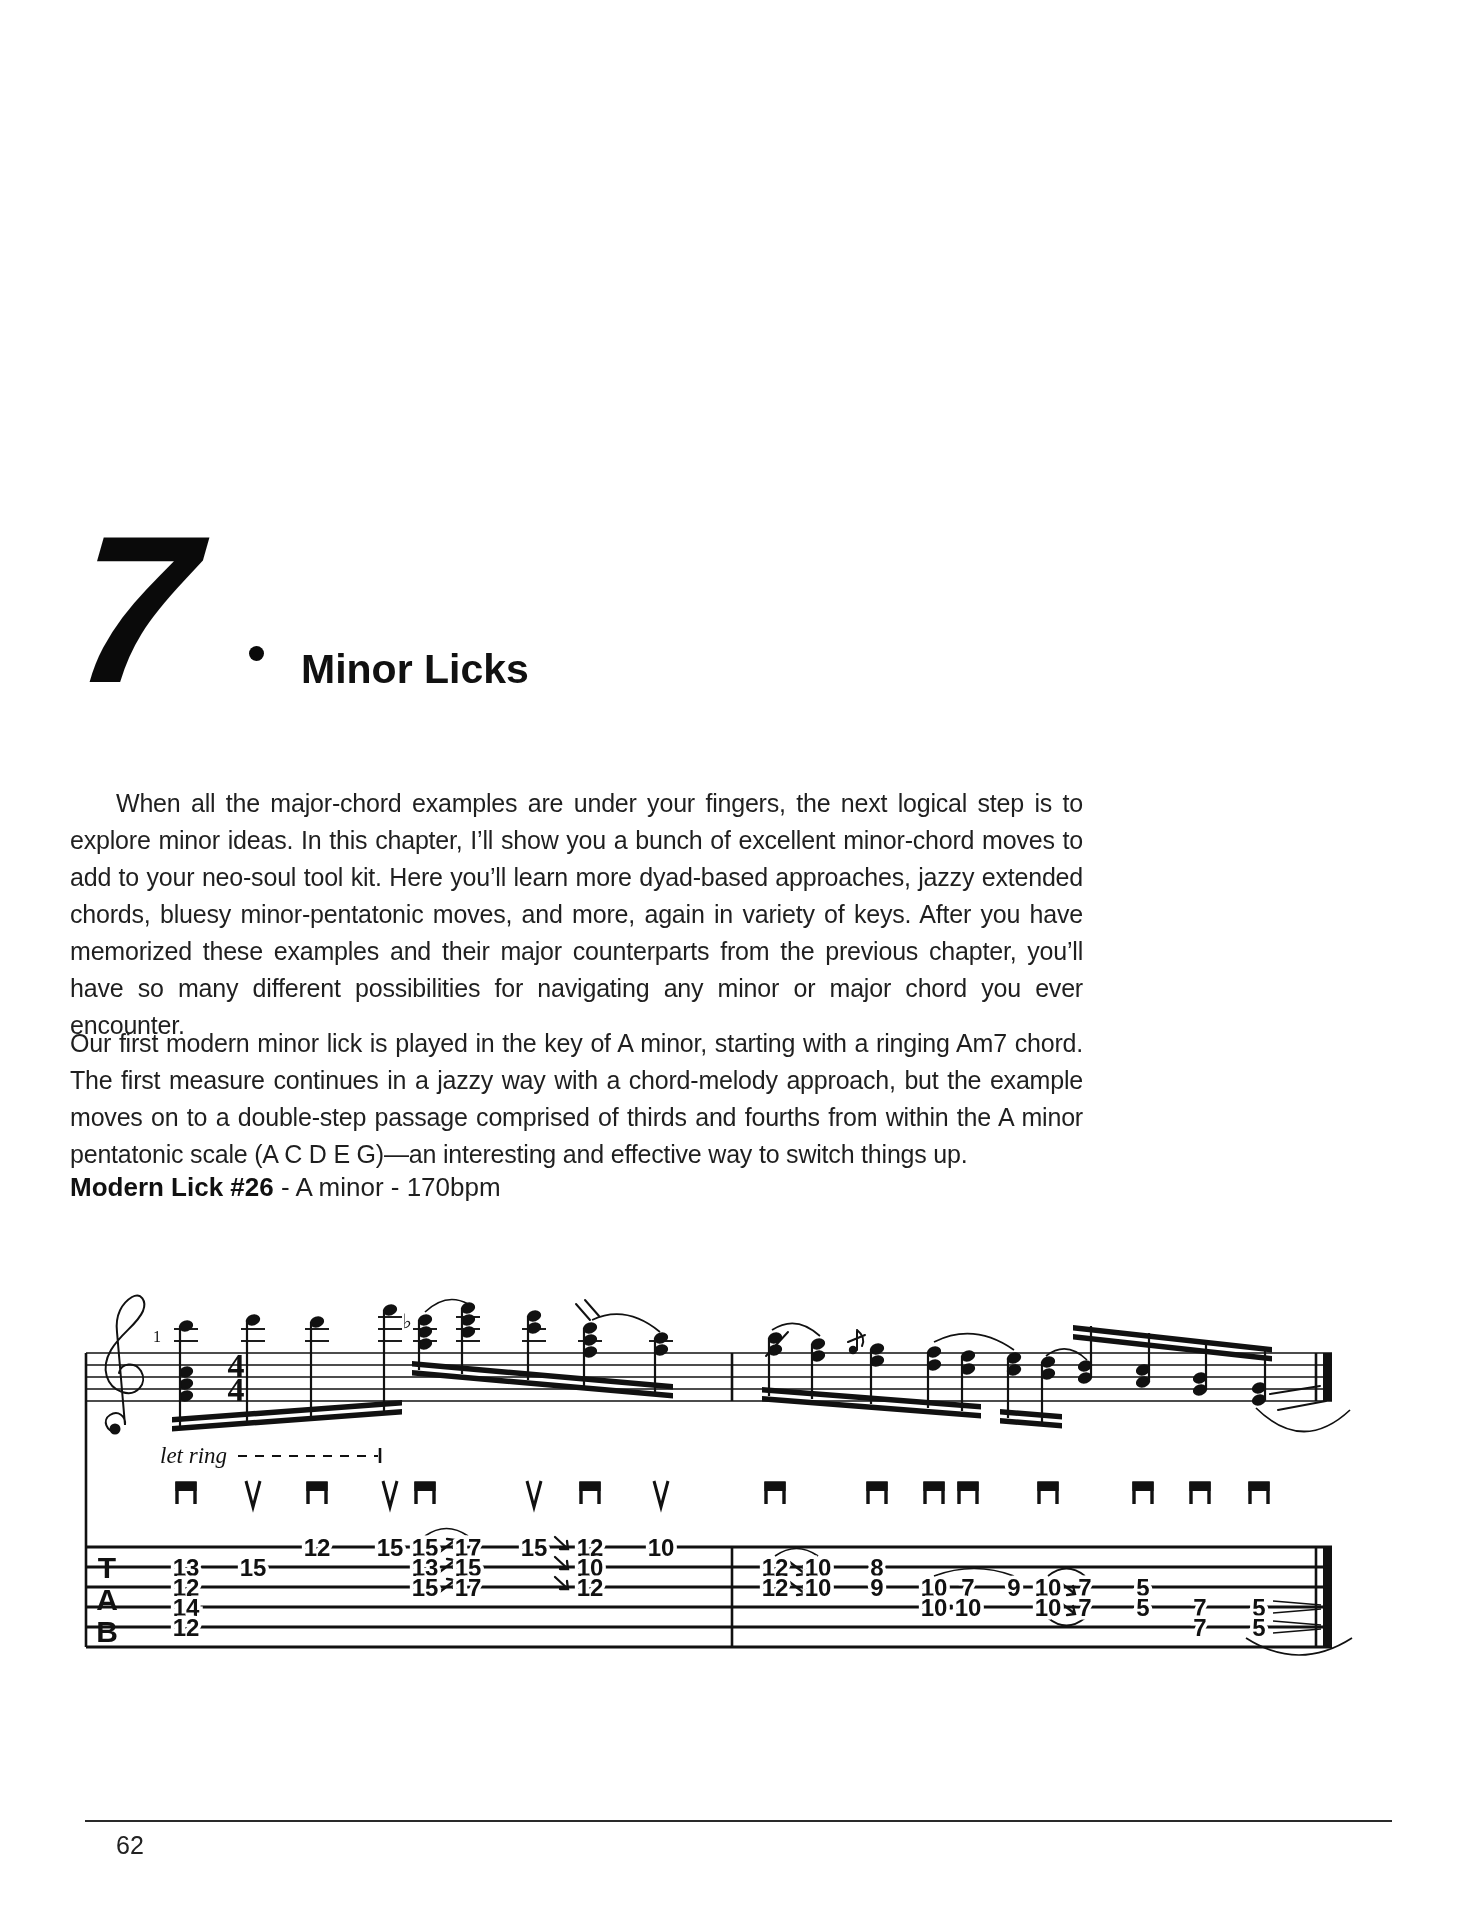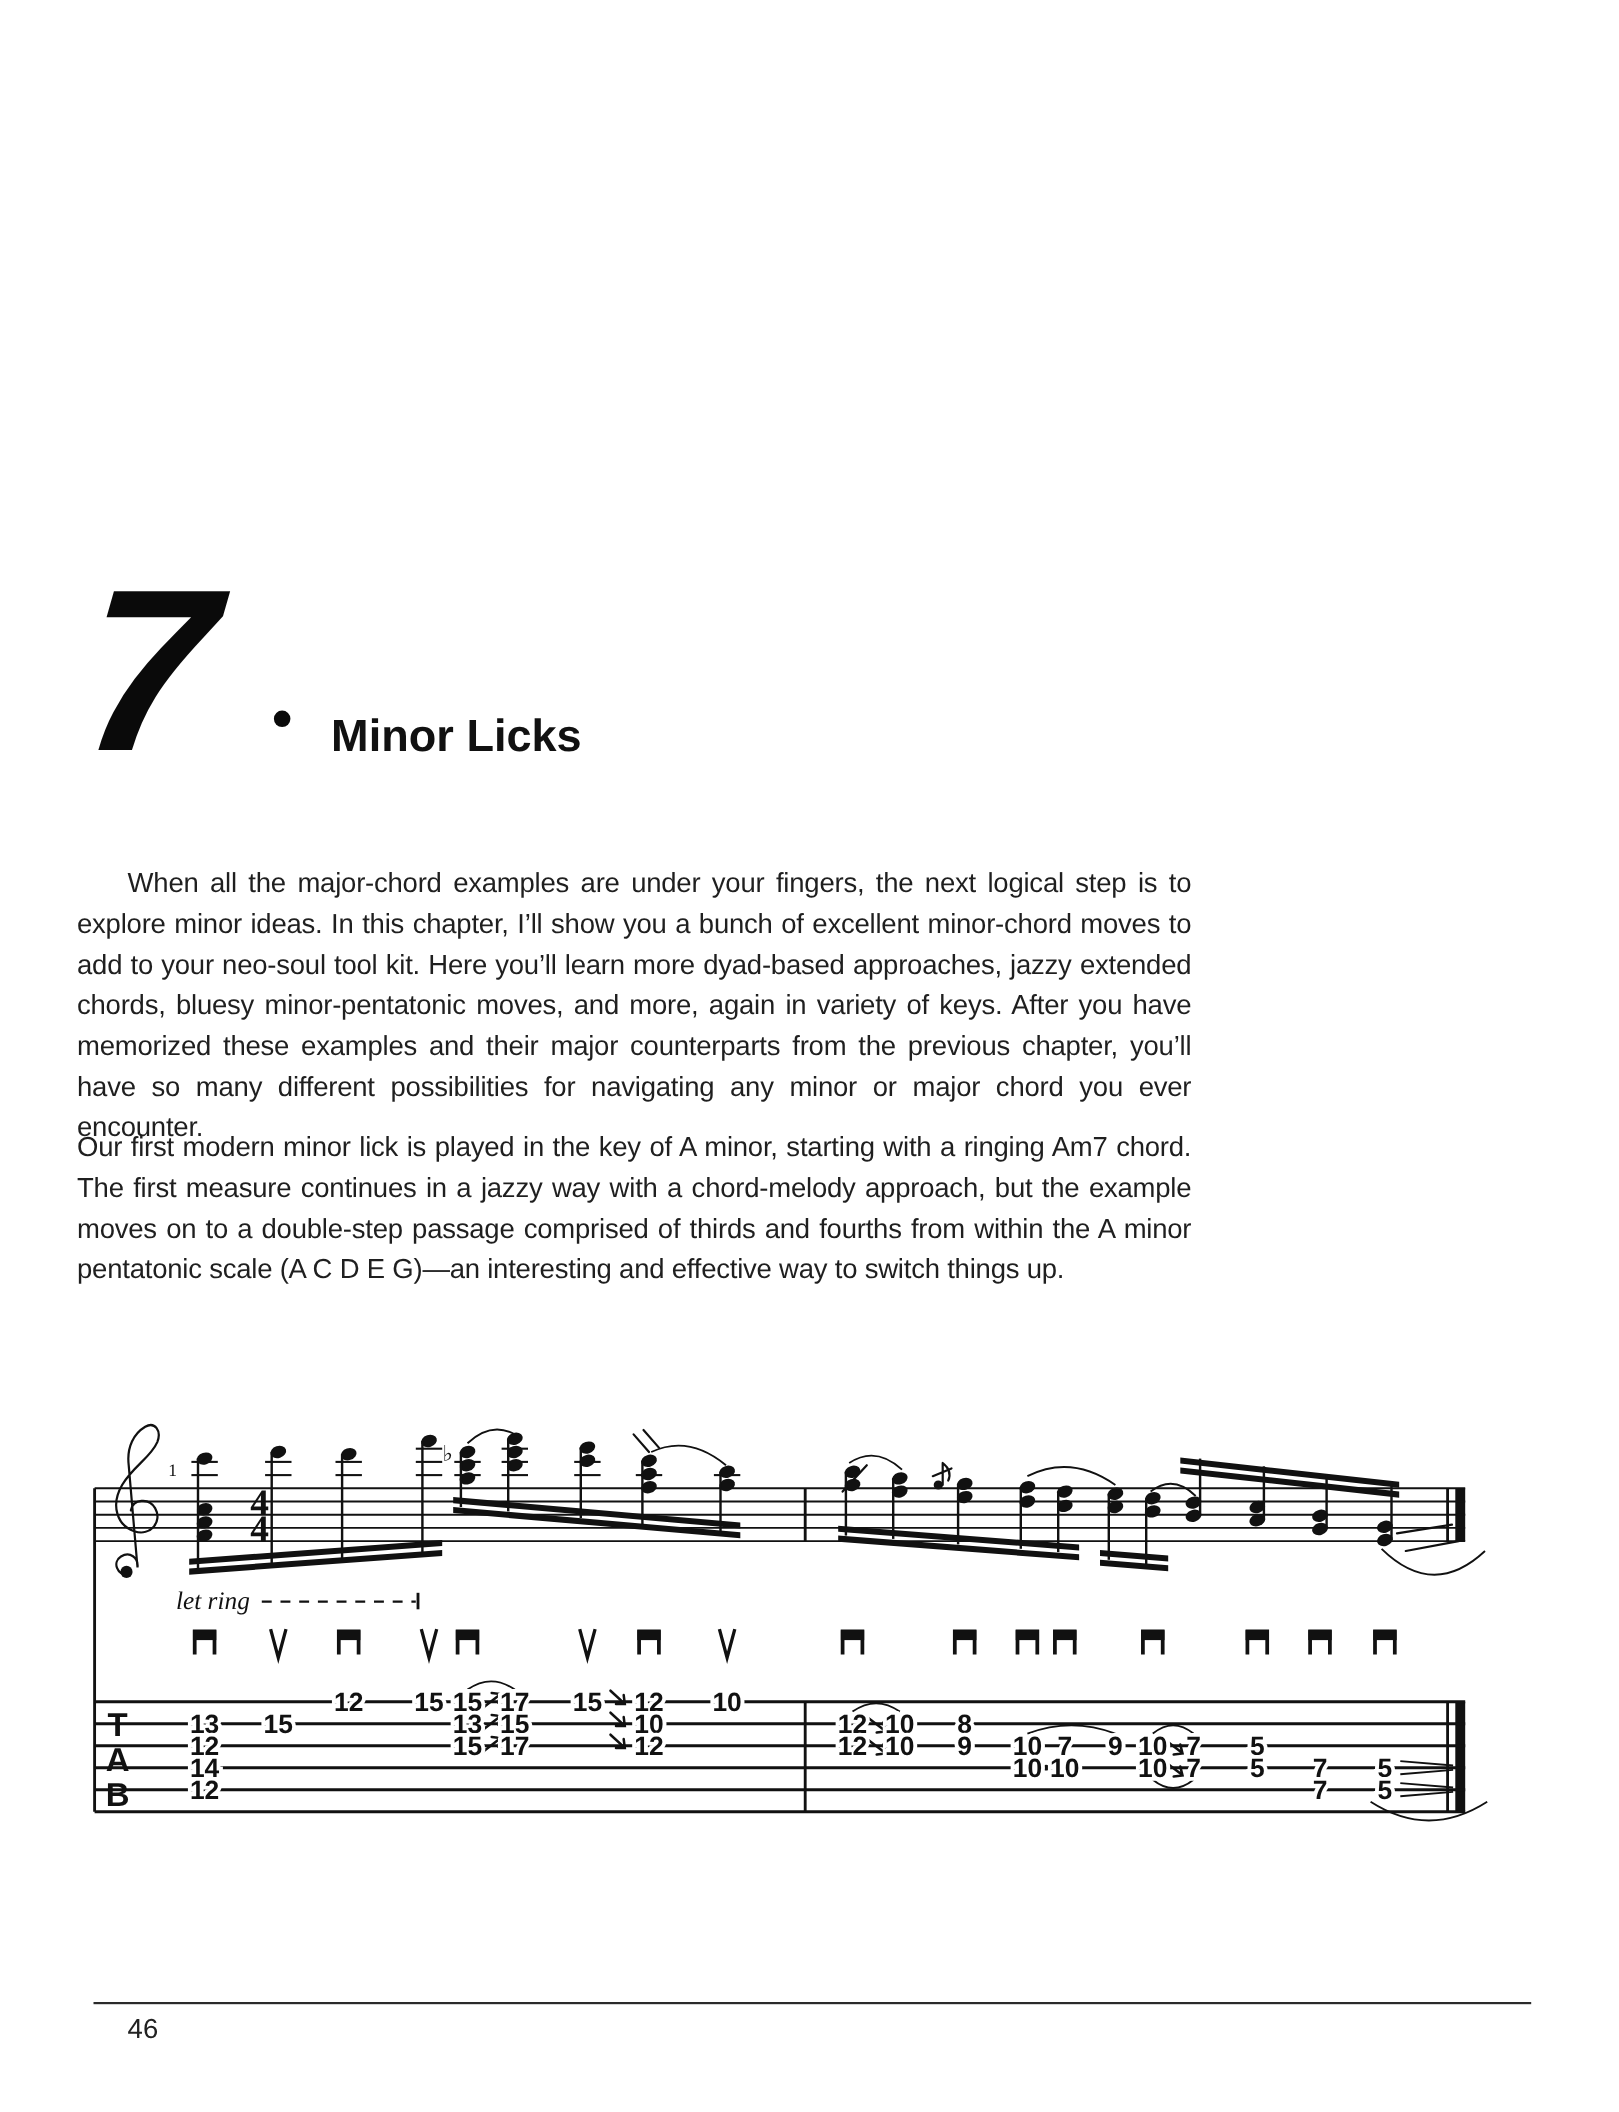--- a/index.html
+++ b/index.html
@@ -41,20 +41,21 @@
 
 <div class="page">
 
   <div class="chapter-number">7</div>
   <span class="title-dot"></span>
   <h1 class="chapter-title">Minor Licks</h1>
 
   <p class="body para1">When all the major-chord examples are under your fingers, the next logical step is to explore minor ideas. In this chapter, I’ll show you a bunch of excellent minor-chord moves to add to your neo-soul tool kit. Here you’ll learn more dyad-based approaches, jazzy extended chords, bluesy minor-pentatonic moves, and more, again in variety of keys. After you have memorized these examples and their major counterparts from the previous chapter, you’ll have so many different possibilities for navigating any minor or major chord you ever encounter.</p>
   <p class="body para2">Our first modern minor lick is played in the key of A minor, starting with a ringing Am7 chord. The first measure continues in a jazzy way with a chord-melody approach, but the example moves on to a double-step passage comprised of thirds and fourths from within the A minor pentatonic scale (A C D E G)—an interesting and effective way to switch things up.</p>
 
+  <p class="lick-label"><strong>Modern Lick #26</strong><span> - A minor - 170bpm</span></p>
 
   <svg class="music" viewBox="0 0 1340 420" width="1340" height="420" xmlns="http://www.w3.org/2000/svg">
 
     <g>
       <line class="bl" x1="26" y1="73" x2="26" y2="367"></line>
       <line class="bl" x1="672" y1="73" x2="672" y2="121"></line>
       <line class="bl" x1="672" y1="267" x2="672" y2="367"></line>
       <line class="bl" x1="1256" y1="73" x2="1256" y2="121"></line>
       <line class="bl" x1="1256" y1="267" x2="1256" y2="367"></line>
       <rect x="1263" y="73" width="9" height="48" fill="#111"></rect>
@@ -396,14 +397,14 @@
         <text x="1083" y="315.5" class="tabnum">5</text>
         <text x="1083" y="335.5" class="tabnum">5</text>
         <text x="1140" y="335.5" class="tabnum">7</text>
         <text x="1140" y="355.5" class="tabnum">7</text>
         <text x="1199" y="335.5" class="tabnum">5</text>
         <text x="1199" y="355.5" class="tabnum">5</text>
       </g>
   </svg>
 
   <div class="footer-rule"></div>
-  <div class="page-number">46</div>
+  <div class="page-number">62</div>
 </div>
 
 </body></html>

